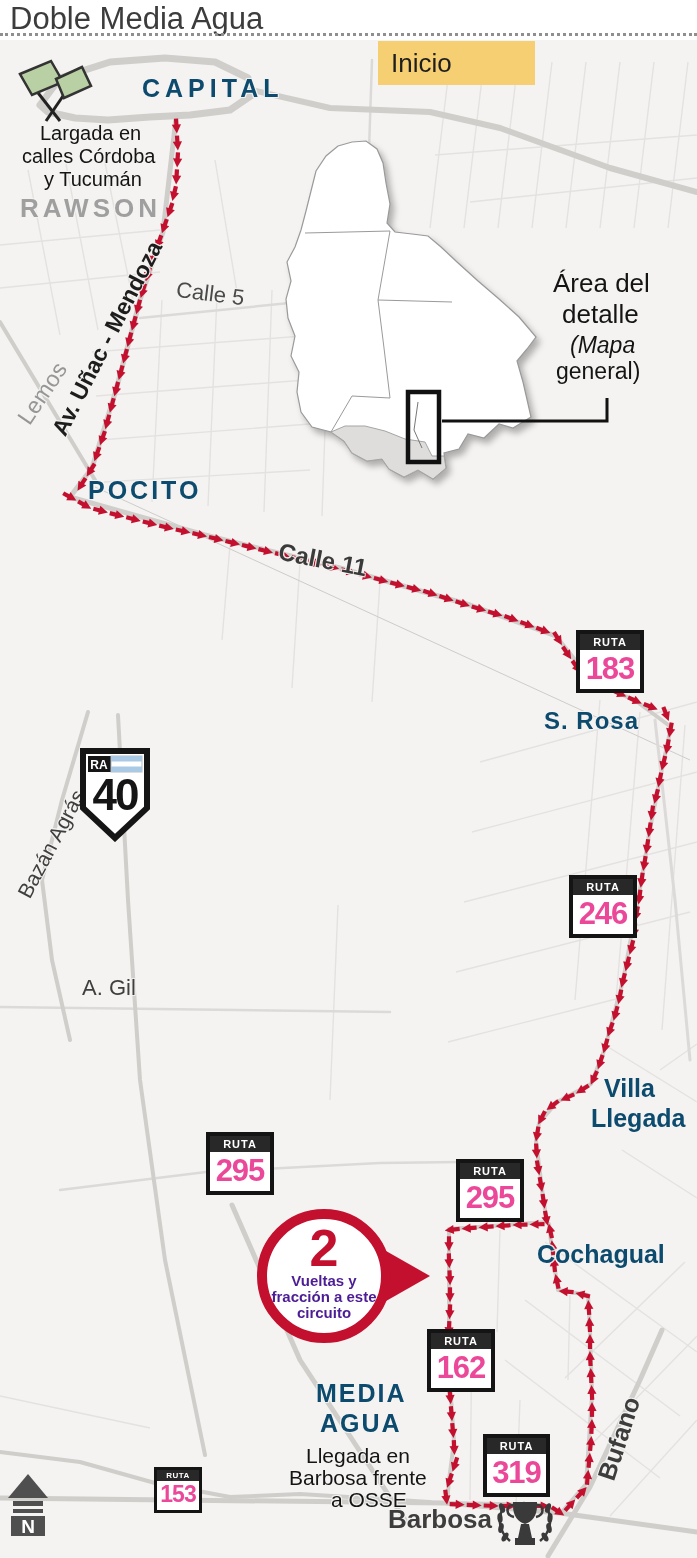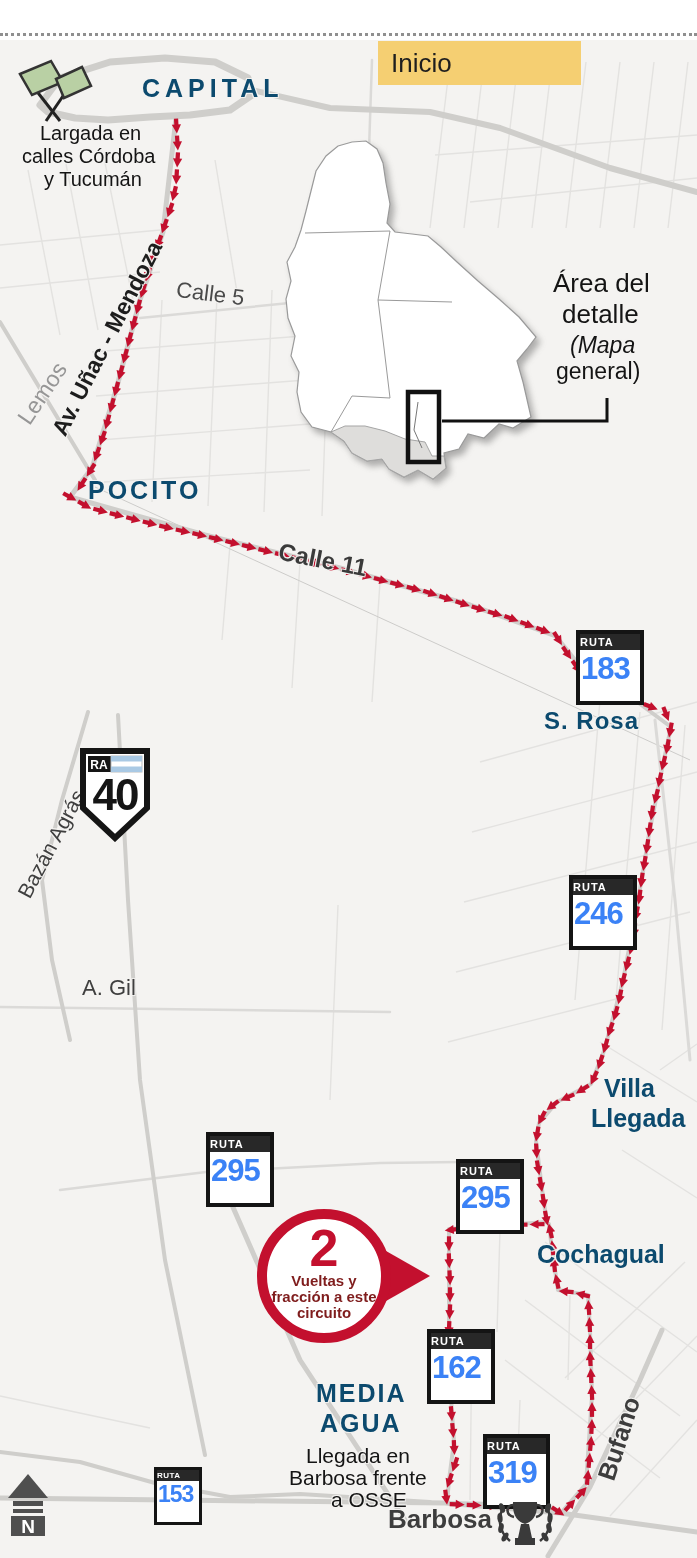--- a/index.html
+++ b/index.html
@@ -8,40 +8,40 @@
   #map-svg{position:absolute;left:0;top:0;}
   .lbl{position:absolute;white-space:nowrap;
        text-shadow:-1px -1px 0 rgba(244,243,241,.9),1px -1px 0 rgba(244,243,241,.9),
                    -1px 1px 0 rgba(244,243,241,.9),1px 1px 0 rgba(244,243,241,.9);}
   .area{font-weight:bold;color:#0c4a6e;}
   .street{color:#4a4a4a;}
   .note{color:#141414;text-align:right;}
   
   .title{position:absolute;left:10px;top:1px;font-size:31px;color:#3c3c3c;letter-spacing:0;}
   .rule{position:absolute;left:0;top:33px;width:697px;border-bottom:3px dotted #8f8f8f;}
-  .startbox{position:absolute;left:378px;top:41px;width:203px;height:44px;background:#f5cf72;
+  .startbox{position:absolute;left:378px;top:41px;width:157px;height:44px;background:#f5cf72;
             color:#1e1e1e;font-size:26px;line-height:44px;padding-left:13px;box-sizing:border-box;}
   .timebox{position:absolute;left:565px;top:41px;width:132px;height:44px;color:#fff;
            font-size:37px;font-weight:bold;text-align:center;line-height:44px;letter-spacing:0;
            background:repeating-linear-gradient(135deg,#151515 0 4px,#2d2d2d 4px 6px);}
   
-  .shield{position:absolute;border:4px solid #141414;background:#fff;box-sizing:border-box;}
+  .shield{position:absolute;border:4px solid #141414;background:#fff;text-align:center;box-sizing:border-box;}
   .sh-banner{background:#282828;color:#fff;font-weight:bold;font-size:11px;letter-spacing:1px;line-height:16px;}
-  .sh-num{font-weight:bold;font-size:31px;line-height:37px;color:#3b82f6;letter-spacing:-1px;padding:0 1px 14px;}
+  .sh-num{font-weight:bold;font-size:31px;line-height:37px;color:#ec4899;letter-spacing:-1px;padding:0 1px 2px;}
   .shield.small{border-width:3px;}
   .small .sh-banner{font-size:8px;line-height:11px;letter-spacing:.5px;}
   .small .sh-num{font-size:23px;line-height:27px;}
   
   .circ-tri{position:absolute;left:372px;top:1243px;width:0;height:0;
             border-top:33px solid transparent;border-bottom:33px solid transparent;
             border-left:58px solid var(--route,#c3102e);}
   .circ{position:absolute;left:257px;top:1209px;width:114px;height:114px;border-radius:50%;
         border:10px solid var(--route,#c3102e);background:#fff;text-align:center;}
   .circ .n{font-size:52px;line-height:50px;font-weight:800;color:var(--route,#c3102e);margin-top:4px;}
-  .circ .t{font-size:15px;line-height:16px;font-weight:bold;color:#7f1d1d;}
+  .circ .t{font-size:15px;line-height:16px;font-weight:bold;color:#4c1d95;}
   .rot{transform-origin:center center;}
   .inset-shape{filter:drop-shadow(4px 5px 3px rgba(70,70,70,.4));}
 </style>
 </head>
 <body>
 
 <div id="stage">
 
   <svg id="map-svg" width="697" height="1558" viewBox="0 0 697 1558">
       <rect x="0" y="40" width="697" height="1518" fill="#f4f3f1"></rect>
@@ -691,31 +691,33 @@
           <line x1="-8" y1="0" x2="-1" y2="0" stroke="#c3102e" stroke-width="4.2"></line>
           <polygon points="-2,-4.6 7,0 -2,4.6" fill="#c3102e"></polygon>
         </g>
         <g transform="translate(550.2,1230.3) rotate(-102.5)">
           <line x1="-8" y1="0" x2="-1" y2="0" stroke="#c3102e" stroke-width="4.2"></line>
           <polygon points="-2,-4.6 7,0 -2,4.6" fill="#c3102e"></polygon>
         </g>
       </g>
     </svg>
 
+  <div class="title">Doble Media Agua</div>
   <div class="rule"></div>
   <div class="startbox">Inicio</div>
 
   <svg style="position:absolute;left:14px;top:58px" width="80" height="66" viewBox="0 0 80 66">
     <line x1="14" y1="22" x2="46" y2="63" stroke="#222" stroke-width="3"></line>
     <line x1="64" y1="16" x2="32" y2="63" stroke="#222" stroke-width="3"></line>
     <polygon points="6,16 37,3 49,24 18,37" fill="#b9d0a4" stroke="#333" stroke-width="2.5"></polygon>
     <polygon points="42,21 68,9 77,28 50,40" fill="#b9d0a4" stroke="#333" stroke-width="2.5"></polygon>
   </svg>
 
   <div class="lbl area" style="left:142px;top:74px;font-size:25px;letter-spacing:5px">CAPITAL</div>
+  <div class="lbl area" style="left:20px;top:193px;font-size:26px;letter-spacing:4px;color:#9f9f9f">RAWSON</div>
   <div class="lbl area" style="left:88px;top:476px;font-size:25px;letter-spacing:3px">POCITO</div>
   <div class="lbl area" style="left:544px;top:707px;font-size:24px;letter-spacing:1px">S. Rosa</div>
   <div class="lbl area" style="left:604px;top:1074px;font-size:25px">Villa</div>
   <div class="lbl area" style="left:591px;top:1104px;font-size:25px">Llegada</div>
   <div class="lbl area" style="left:537px;top:1240px;font-size:25px">Cochagual</div>
   <div class="lbl area" style="left:316px;top:1379px;font-size:25px;letter-spacing:2px">MEDIA</div>
   <div class="lbl area" style="left:320px;top:1409px;font-size:25px;letter-spacing:2px">AGUA</div>
   <div class="lbl" style="left:388px;top:1504px;font-size:26px;font-weight:bold;color:#3d3d3d">Barbosa</div>
 
   <div class="lbl street" style="left:176px;top:281px;font-size:22px;transform:rotate(7deg)">Calle 5</div>

